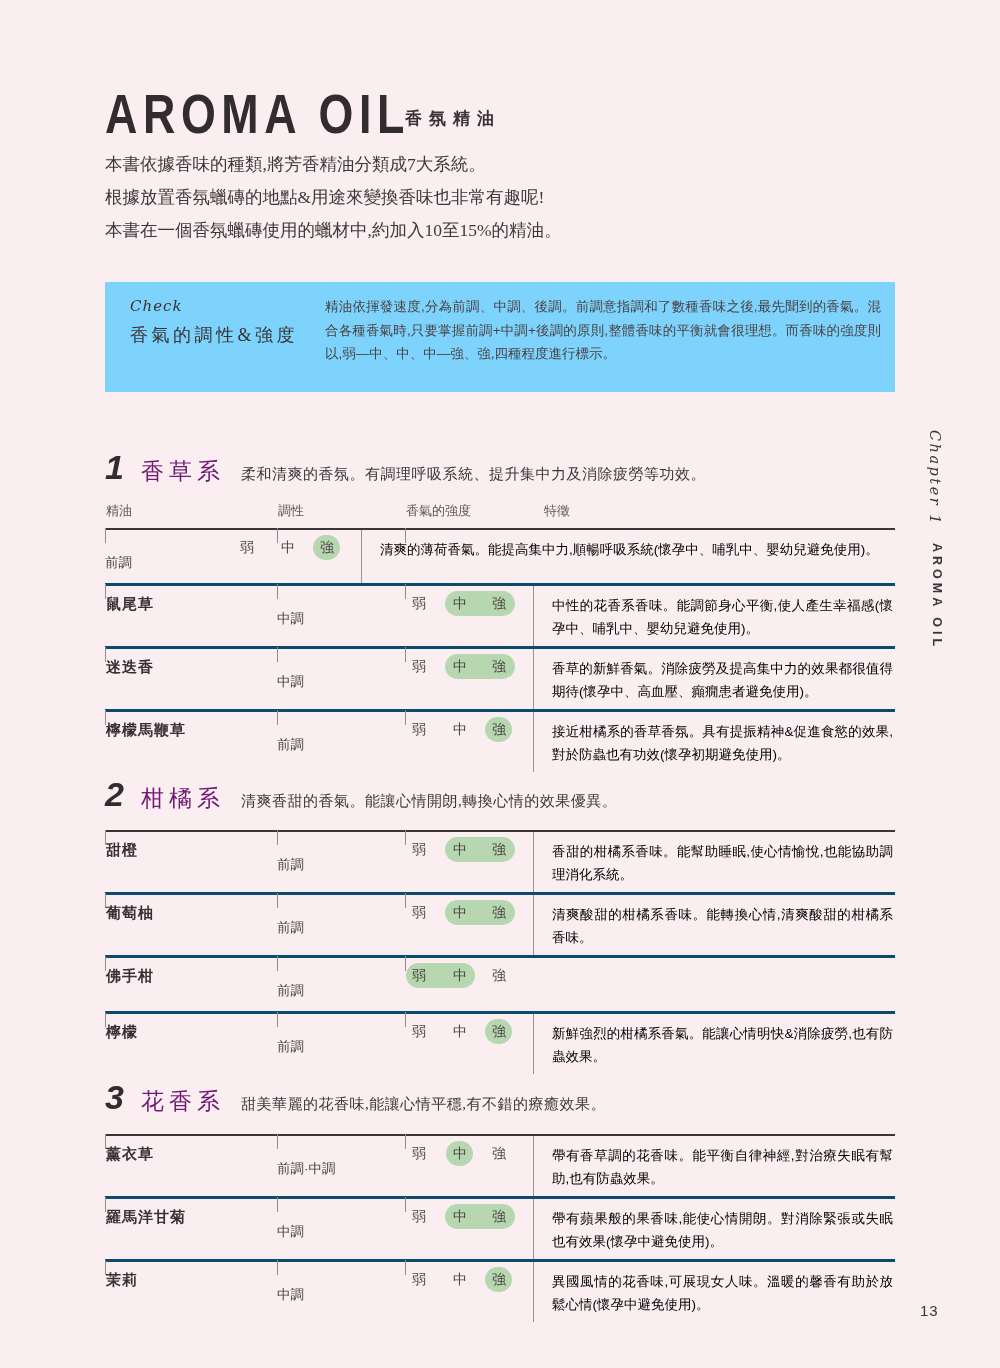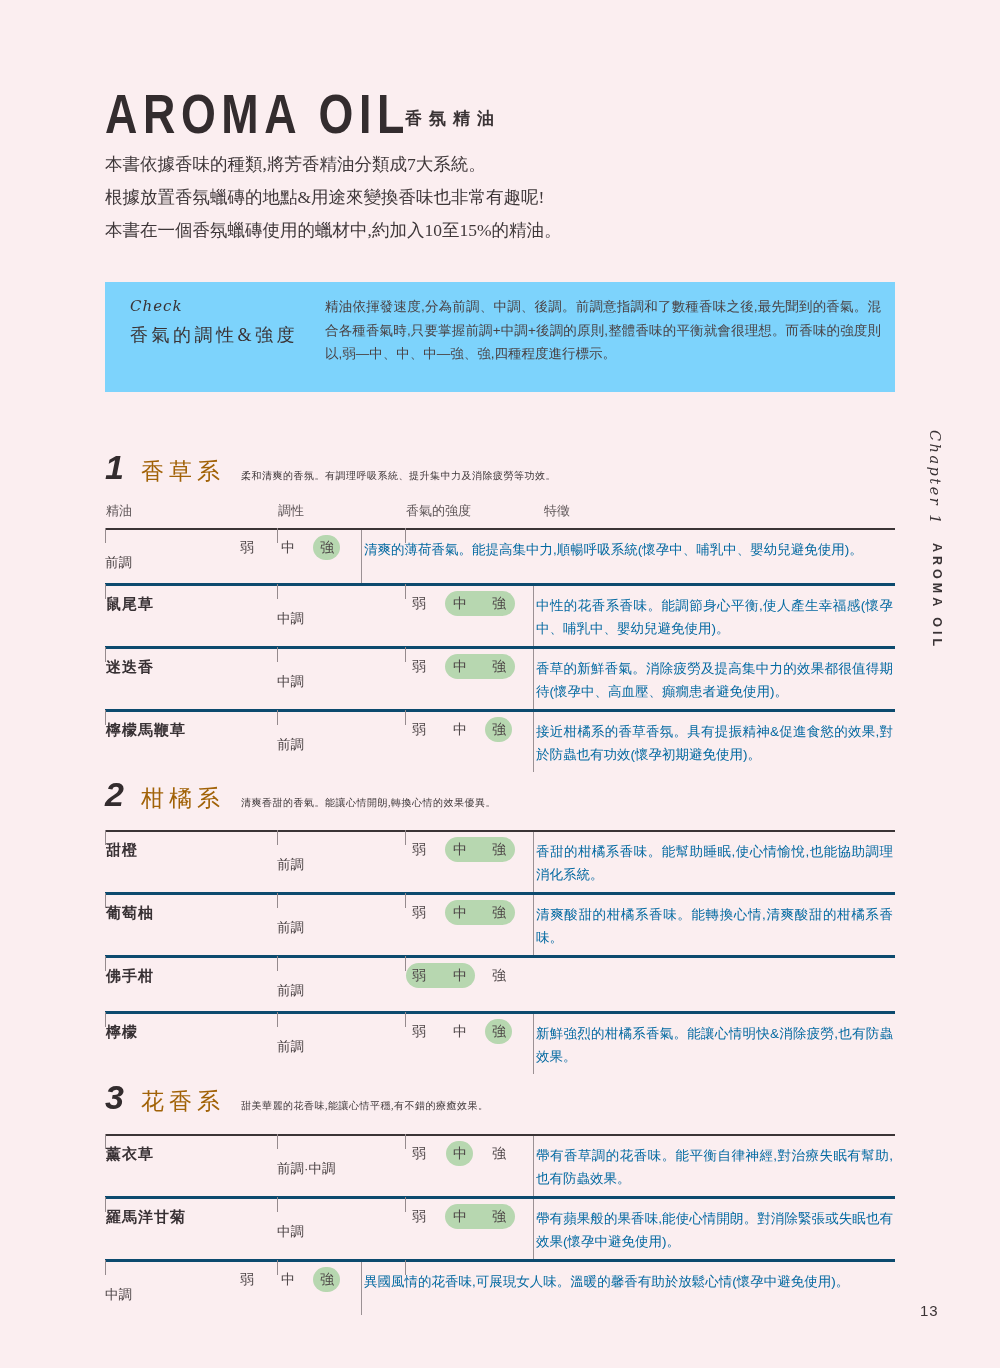--- a/index.html
+++ b/index.html
@@ -52,24 +52,24 @@
   .sec2 { top:775px; }
   .sec3 { top:1078px; }
 
   .sec-head { display:flex; align-items:baseline; white-space:nowrap; }
   .sec-num {
     font-family:"Liberation Sans", sans-serif; font-weight:bold; font-style:italic;
     font-size:34px; color:#332c2e;
   }
   .sec-name {
     font-family:"Liberation Serif", serif; font-size:23px;
-    letter-spacing:5px; margin-left:17px; color:#a16207;
+    letter-spacing:5px; margin-left:17px; color:#701a75;
   }
   .sec-desc {
-    font-family:"Liberation Serif", serif; font-size:10px;
+    font-family:"Liberation Serif", serif; font-size:15px;
     margin-left:16px; color:#3e3739; letter-spacing:.5px;
   }
 
   .thead { position:absolute; left:0; top:54px; width:790px; display:flex; font-size:13px; color:#5d5557; }
   .th-oil { width:172px; padding-left:1px; }
   .th-tone { width:128px; }
   .th-strength { width:128px; }
   .th-feat { flex:1; padding-left:10px; }
 
   .rows { position:absolute; left:0; width:790px; border-top:2px solid #3b3436; }
@@ -91,21 +91,21 @@
   .c-strength { width:128px; position:relative; font-size:14px; }
   .s-l { position:absolute; top:9px; color:#4a4244; z-index:1; }
   .s0 { left:7px; } .s1 { left:48px; } .s2 { left:87px; }
   .s-hl { position:absolute; top:5px; height:25px; border-radius:13px; background:#b7d7b0; z-index:0; display:none; }
   .s-hl.hl-strong     { display:block; left:80px; width:27px; }
   .s-hl.hl-mid        { display:block; left:41px; width:27px; }
   .s-hl.hl-mid-strong { display:block; left:40px; width:70px; }
   .s-hl.hl-weak-mid   { display:block; left:1px;  width:69px; }
   .c-feat {
     flex:1; border-left:1px solid #9b9194; box-sizing:border-box;
-    padding:8px 2px 6px 2px; font-size:13.5px; line-height:23px; color:#0369a1;
+    padding:8px 2px 6px 18px; font-size:13.5px; line-height:23px; color:#000000;
     text-align:justify;
   }
 
   
   .chapter-script {
     position:absolute; left:927px; top:430px;
     writing-mode:vertical-rl;
     font-family:"DejaVu Serif", serif; font-style:italic;
     font-size:14.5px; letter-spacing:2.5px; color:#3a3335;
   }
@@ -322,20 +322,21 @@
           <span class="s-l s1">中</span>
           <span class="s-l s2">強</span>
         </div>
         <div class="c-feat">帶有蘋果般的果香味,能使心情開朗。對消除緊張或失眠也有效果(懷孕中避免使用)。</div>
       </div>
 
       <div class="row">
         <div class="tick t0"></div>
           <div class="tick t1"></div>
           <div class="tick t2"></div>
+        <div class="c-name">茉莉</div>
         <div class="c-tone">中調</div>
         <div class="c-strength">
           <span class="s-hl hl-strong"></span>
           <span class="s-l s0">弱</span>
           <span class="s-l s1">中</span>
           <span class="s-l s2">強</span>
         </div>
         <div class="c-feat">異國風情的花香味,可展現女人味。溫暖的馨香有助於放鬆心情(懷孕中避免使用)。</div>
       </div>
 

